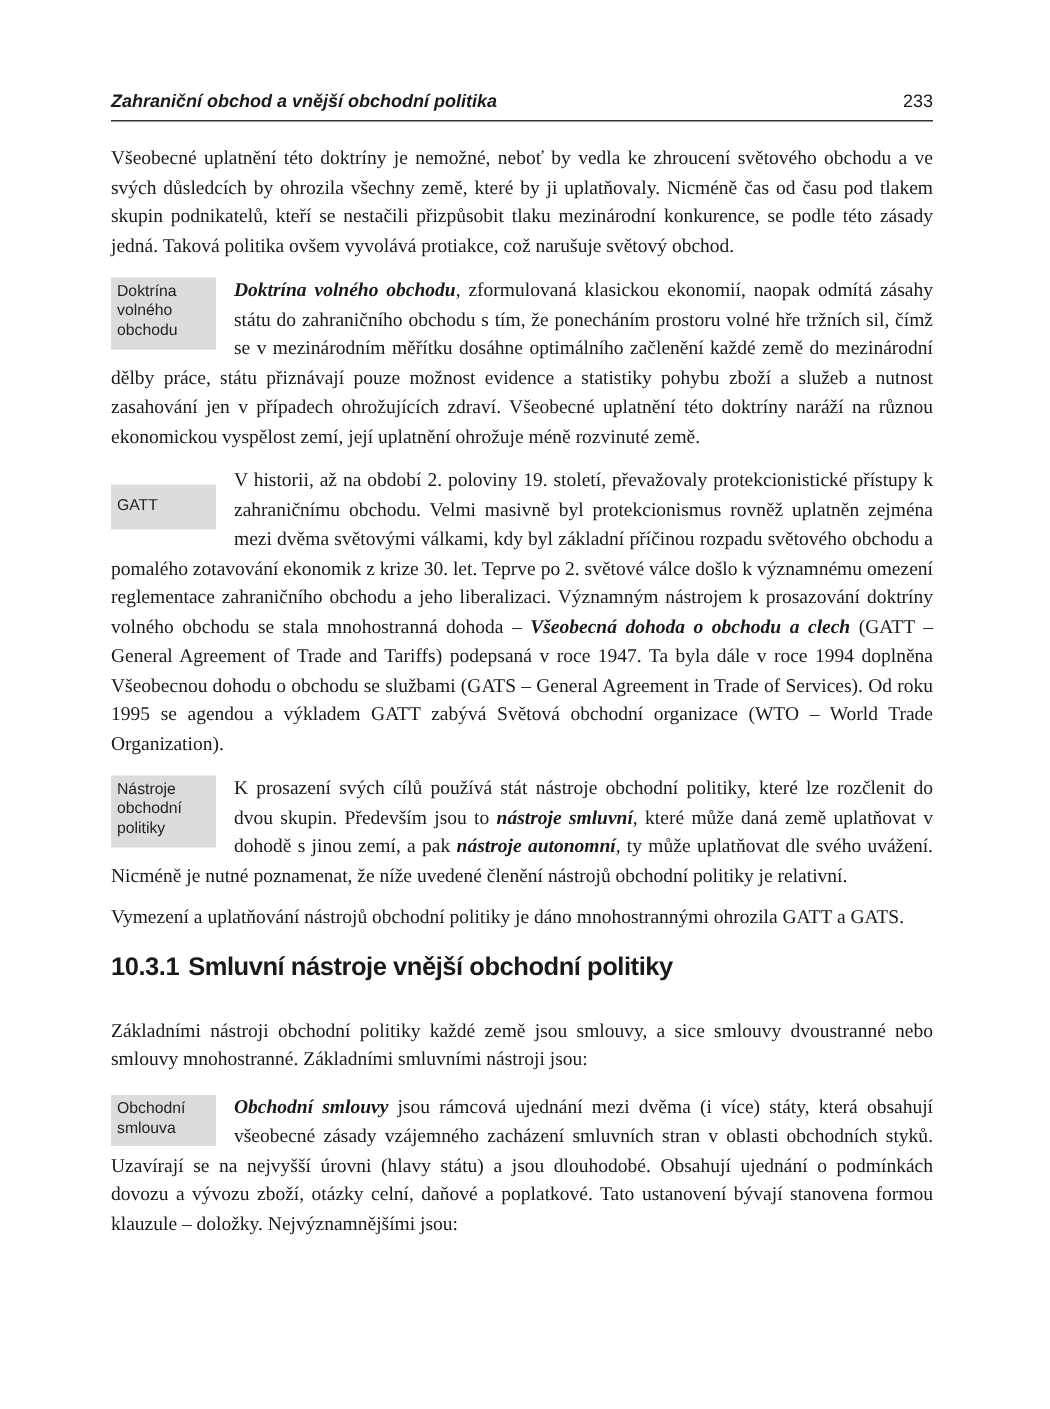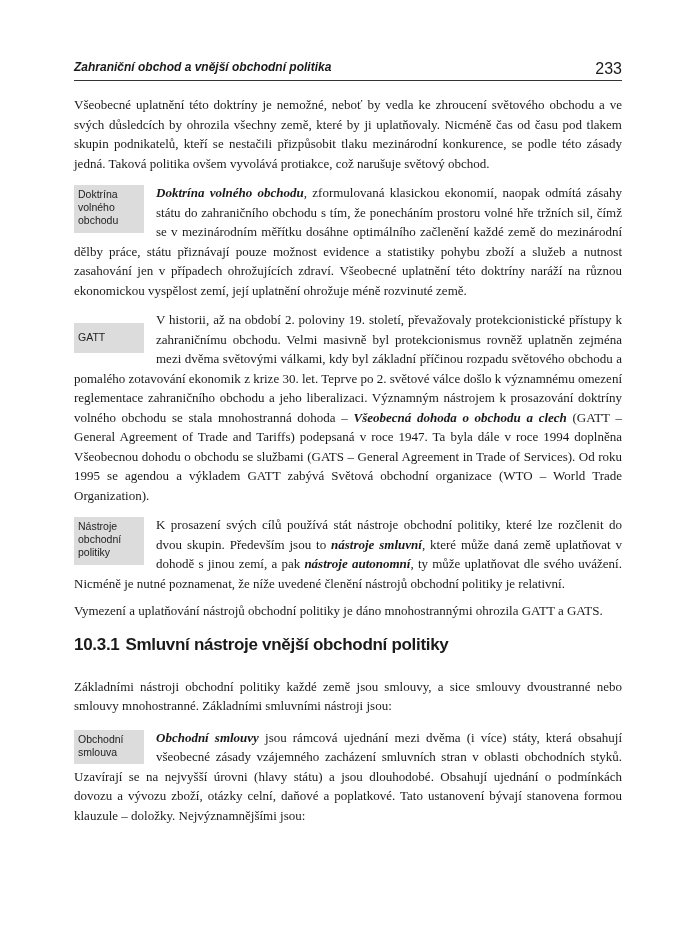--- a/index.html
+++ b/index.html
@@ -3,21 +3,21 @@
 <meta charset="utf-8">
 <style>
   html, body { margin:0; padding:0; background:#ffffff; }
   body { width:700px; height:939px; position:relative; overflow:hidden;
          font-family:"Liberation Serif","DejaVu Serif",serif; color:#1a1a1a; }
   .page { position:absolute; left:74px; top:58px; width:548px; }
   .header { position:relative; height:22px; border-bottom:1px solid #333; }
   .header .title { position:absolute; left:0; right:0; text-align:left; top:2px;
     font-family:"Liberation Sans","DejaVu Sans",sans-serif; font-style:italic; font-weight:bold; font-size:12px; }
   .header .pagenum { position:absolute; right:0; top:2px;
-    font-family:"Liberation Sans","DejaVu Sans",sans-serif; font-size:16px; }
+    font-family:"Liberation Sans","DejaVu Sans",sans-serif; font-size:12px; }
   p { margin:0; font-size:13px; line-height:19.5px; text-align:justify; }
   .p1 { margin-top:14px; }
   .block { position:relative; margin-top:10px; }
   .margin-box { float:left; width:70px; background:#dcdcdc; margin-right:12px; margin-top:2px;
     padding:3px 4px; box-sizing:border-box;
     font-family:"Liberation Sans","DejaVu Sans",sans-serif; font-size:10.5px; line-height:13px; color:#222; }
   .mb3 { height:48px; } .mb1 { height:30px; padding-top:8px;margin-top:13px; } .mb2 { height:34px; }
   .h2 { margin-top:14px; font-family:"Liberation Sans","DejaVu Sans",sans-serif; font-weight:bold;
         font-size:17px; letter-spacing:-0.3px; }
   .h2 .num { margin-right:6px; }

